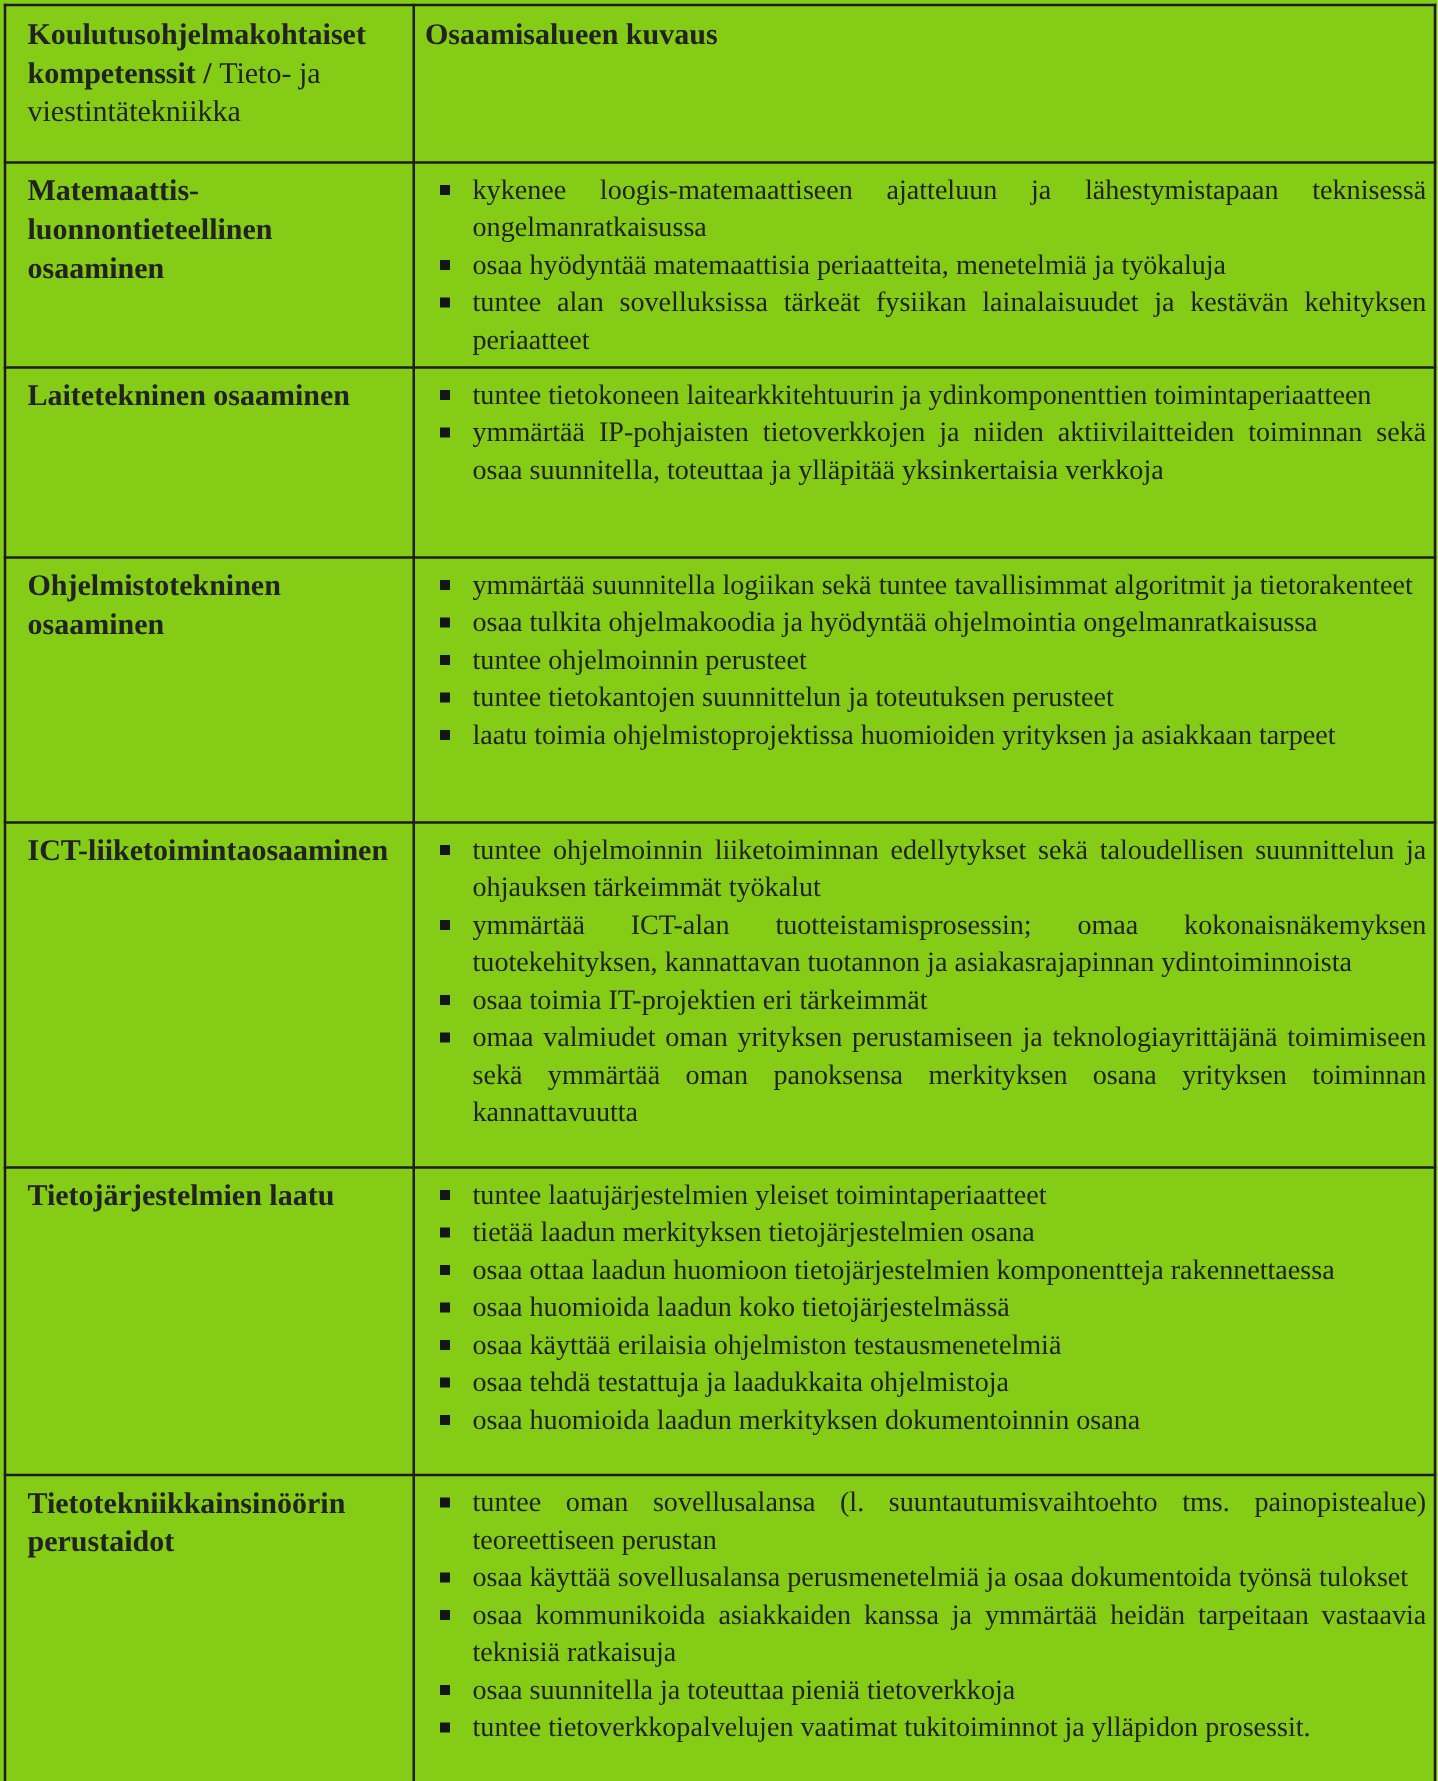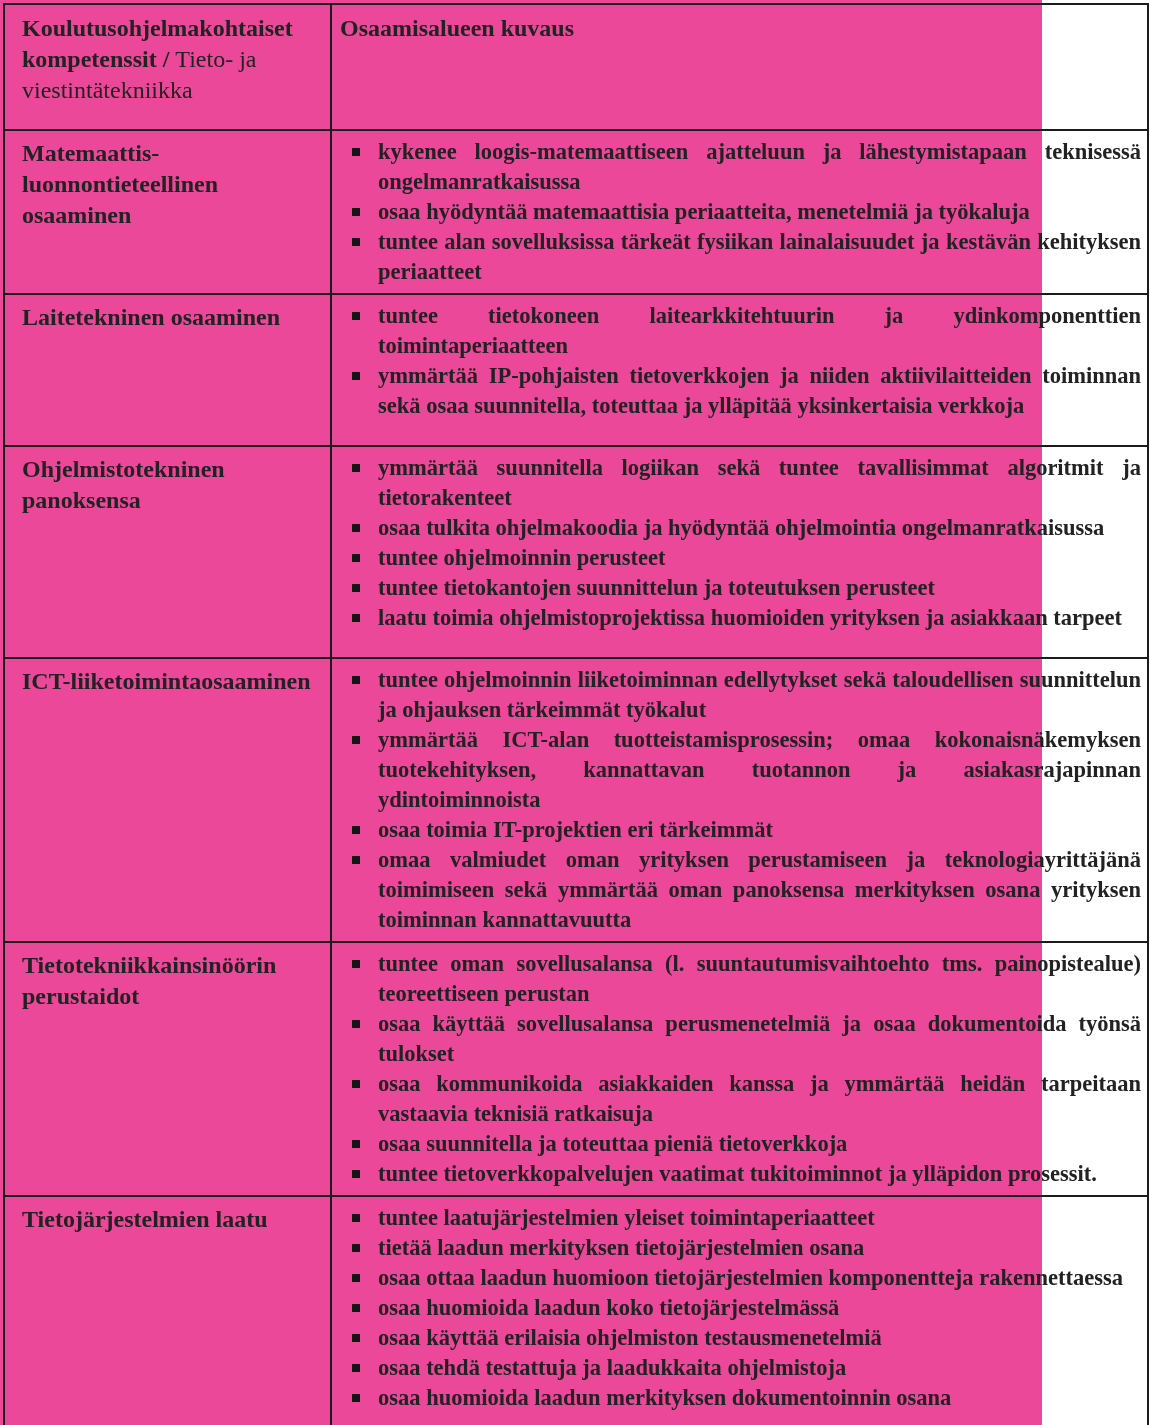--- a/index.html
+++ b/index.html
@@ -1,23 +1,23 @@
 <!DOCTYPE html>
 <html><head>
 <meta charset="utf-8">
 <style>
   html, body {
     margin: 0;
     padding: 0;
     background: #ffffff;
   }
   .page {
-    width: 1042px;
+    width: 1150px;
     height: 1425px;
-    background: #ec4899;
+    background: #84cc16;
     box-sizing: border-box;
     padding: 3px 2px 2px 3px;
     font-family: "Liberation Serif", "DejaVu Serif", serif;
     color: #222222;
   }
   table.comp-table {
     border-collapse: collapse;
     table-layout: fixed;
     width: 1144px;
   }
@@ -50,21 +50,20 @@
   td.cell-desc { padding: 6px 6px 6px 0; }
   ul.bullets {
     margin: 0;
     padding: 0 0 0 20px;
     list-style: none;
   }
   ul.bullets li {
     position: relative;
     padding-left: 26px;
     margin: 0;
-    font-weight: bold;
   }
   .sq {
     position: absolute;
     left: 0;
     top: 11px;
     width: 8px;
     height: 8px;
     background: #151515;
   }
   .btext {
@@ -132,21 +131,21 @@
               </li>
               <li>
                 <span class="sq"></span>
                 <span class="btext">ymmärtää IP-pohjaisten tietoverkkojen ja niiden aktiivilaitteiden toiminnan sekä osaa suunnitella, toteuttaa ja ylläpitää yksinkertaisia verkkoja</span>
               </li>
             </ul>
     </td>
   </tr>
 
   <tr>
-    <td class="cell-name">Ohjelmistotekninen panoksensa</td>
+    <td class="cell-name">Ohjelmistotekninen osaaminen</td>
     <td class="cell-desc">
       <ul class="bullets">
               <li>
                 <span class="sq"></span>
                 <span class="btext">ymmärtää suunnitella logiikan sekä tuntee tavallisimmat algoritmit ja tietorakenteet</span>
               </li>
               <li>
                 <span class="sq"></span>
                 <span class="btext">osaa tulkita ohjelmakoodia ja hyödyntää ohjelmointia ongelmanratkaisussa</span>
               </li>
@@ -184,20 +183,56 @@
               </li>
               <li>
                 <span class="sq"></span>
                 <span class="btext">omaa valmiudet oman yrityksen perustamiseen ja teknologiayrittäjänä toimimiseen sekä ymmärtää oman panoksensa merkityksen osana yrityksen toiminnan kannattavuutta</span>
               </li>
             </ul>
     </td>
   </tr>
 
   <tr>
+    <td class="cell-name">Tietojärjestelmien laatu</td>
+    <td class="cell-desc">
+      <ul class="bullets">
+              <li>
+                <span class="sq"></span>
+                <span class="btext">tuntee laatujärjestelmien yleiset toimintaperiaatteet</span>
+              </li>
+              <li>
+                <span class="sq"></span>
+                <span class="btext">tietää laadun merkityksen tietojärjestelmien osana</span>
+              </li>
+              <li>
+                <span class="sq"></span>
+                <span class="btext">osaa ottaa laadun huomioon tietojärjestelmien komponentteja rakennettaessa</span>
+              </li>
+              <li>
+                <span class="sq"></span>
+                <span class="btext">osaa huomioida laadun koko tietojärjestelmässä</span>
+              </li>
+              <li>
+                <span class="sq"></span>
+                <span class="btext">osaa käyttää erilaisia ohjelmiston testausmenetelmiä</span>
+              </li>
+              <li>
+                <span class="sq"></span>
+                <span class="btext">osaa tehdä testattuja ja laadukkaita ohjelmistoja</span>
+              </li>
+              <li>
+                <span class="sq"></span>
+                <span class="btext">osaa huomioida laadun merkityksen dokumentoinnin osana</span>
+              </li>
+            </ul>
+    </td>
+  </tr>
+
+  <tr>
     <td class="cell-name">Tietotekniikkainsinöörin perustaidot</td>
     <td class="cell-desc">
       <ul class="bullets">
               <li>
                 <span class="sq"></span>
                 <span class="btext">tuntee oman sovellusalansa (l. suuntautumisvaihtoehto tms. painopistealue) teoreettiseen perustan</span>
               </li>
               <li>
                 <span class="sq"></span>
                 <span class="btext">osaa käyttää sovellusalansa perusmenetelmiä ja osaa dokumentoida työnsä tulokset</span>
@@ -206,55 +241,19 @@
                 <span class="sq"></span>
                 <span class="btext">osaa kommunikoida asiakkaiden kanssa ja ymmärtää heidän tarpeitaan vastaavia teknisiä ratkaisuja</span>
               </li>
               <li>
                 <span class="sq"></span>
                 <span class="btext">osaa suunnitella ja toteuttaa pieniä tietoverkkoja</span>
               </li>
               <li>
                 <span class="sq"></span>
                 <span class="btext">tuntee tietoverkkopalvelujen vaatimat tukitoiminnot ja ylläpidon prosessit.</span>
-              </li>
-            </ul>
-    </td>
-  </tr>
-
-  <tr>
-    <td class="cell-name">Tietojärjestelmien laatu</td>
-    <td class="cell-desc">
-      <ul class="bullets">
-              <li>
-                <span class="sq"></span>
-                <span class="btext">tuntee laatujärjestelmien yleiset toimintaperiaatteet</span>
-              </li>
-              <li>
-                <span class="sq"></span>
-                <span class="btext">tietää laadun merkityksen tietojärjestelmien osana</span>
-              </li>
-              <li>
-                <span class="sq"></span>
-                <span class="btext">osaa ottaa laadun huomioon tietojärjestelmien komponentteja rakennettaessa</span>
-              </li>
-              <li>
-                <span class="sq"></span>
-                <span class="btext">osaa huomioida laadun koko tietojärjestelmässä</span>
-              </li>
-              <li>
-                <span class="sq"></span>
-                <span class="btext">osaa käyttää erilaisia ohjelmiston testausmenetelmiä</span>
-              </li>
-              <li>
-                <span class="sq"></span>
-                <span class="btext">osaa tehdä testattuja ja laadukkaita ohjelmistoja</span>
-              </li>
-              <li>
-                <span class="sq"></span>
-                <span class="btext">osaa huomioida laadun merkityksen dokumentoinnin osana</span>
               </li>
             </ul>
     </td>
   </tr>
 </tbody>
   </table>
 </div>
 
 </body></html>

